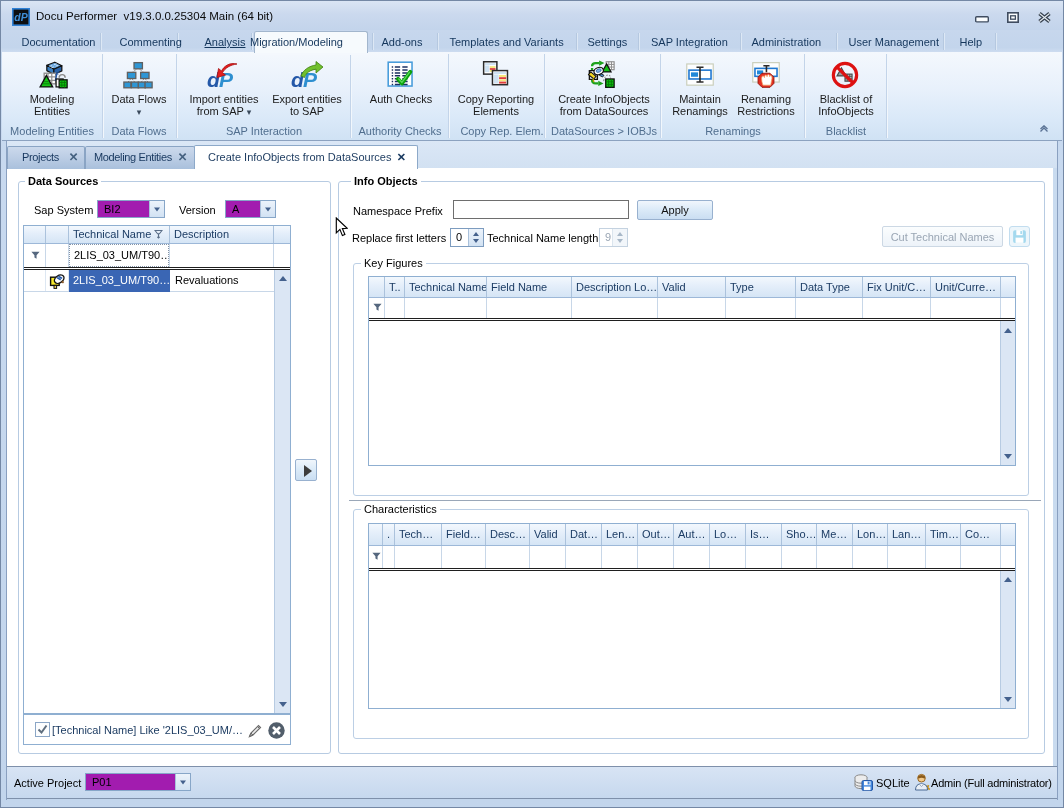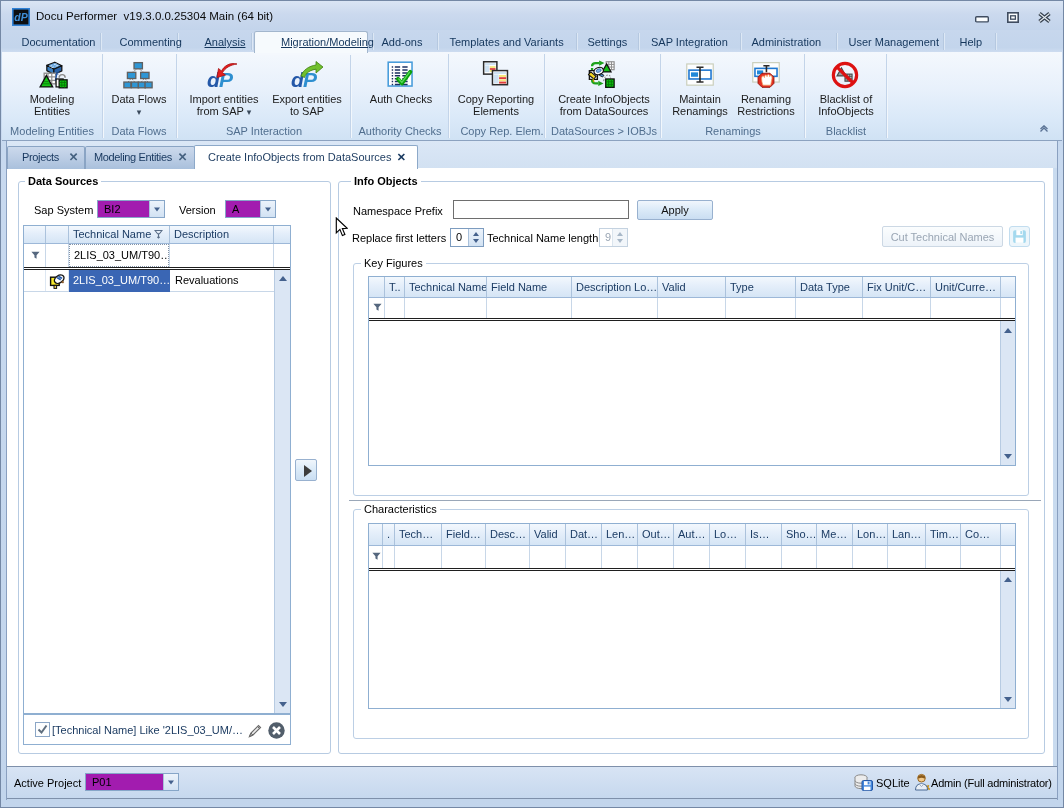--- a/index.html
+++ b/index.html
@@ -131,21 +131,21 @@
 <div class="msep" style="left:437px;"></div>
 <div class="msep" style="left:576px;"></div>
 <div class="msep" style="left:638px;"></div>
 <div class="msep" style="left:740px;"></div>
 <div class="msep" style="left:836px;"></div>
 <div class="msep" style="left:943px;"></div>
 <div class="msep" style="left:995px;"></div>
 <div class="mtab" style="left:21.5px;">Documentation</div>
 <div class="mtab" style="left:119.5px;">Commenting</div>
 <div class="mtab" style="left:204.5px;text-decoration:underline;">Analysis</div>
-<div class="mtab" style="left:281px;text-decoration:underline;">Migration/Modeling</div>
+<div class="mtab" style="left:250px;">Migration/Modeling</div>
 <div class="mtab" style="left:381.5px;">Add-ons</div>
 <div class="mtab" style="left:449.5px;">Templates and Variants</div>
 <div class="mtab" style="left:587.5px;">Settings</div>
 <div class="mtab" style="left:651px;">SAP Integration</div>
 <div class="mtab" style="left:751.5px;">Administration</div>
 <div class="mtab" style="left:848.5px;">User Management</div>
 <div class="mtab" style="left:959.5px;">Help</div>
 
 <div id="ribbon">
   <div class="rsep" style="left:99.5px;"></div>
@@ -532,21 +532,21 @@
   </div>
   <div class="dline" style="top:44px;"></div>
   <div class="sbar" style="left:631px; top:47px; width:15px; bottom:0; border-left:1px solid #b7cbe2;">
     <div class="sarrow up" style="top:6px;"></div>
     <div class="sarrow down" style="bottom:6px;"></div>
   </div>
 </div>
 
 <div id="statusbar"></div>
 <div class="slbl" style="left:14px; top:777px; z-index:4;">Active Project</div>
-<div class="combo" style="left:85px; top:773px; width:94px; height:18px; z-index:4;">
+<div class="combo" style="left:85px; top:773px; width:106px; height:18px; z-index:4;">
   <div style="position:absolute; left:6px; top:2px;">P01</div>
   <div class="cbtn">
       <div class="ca"></div>
     </div>
 </div>
 <svg class="abs" style="left:854px; top:774px; z-index:4;" width="19" height="17" viewBox="0 0 19 17">
   <ellipse cx="7" cy="3.4" rx="6" ry="2.6" fill="#ececec" stroke="#8a8a8a"></ellipse>
   <path d="M1 3.4 V12 a6 2.6 0 0 0 12 0 V3.4" fill="#ececec" stroke="#8a8a8a"></path>
   <path d="M1 6.6 a6 2.6 0 0 0 12 0 M1 9.6 a6 2.6 0 0 0 12 0" fill="none" stroke="#8a8a8a"></path>
   <rect x="8" y="6.5" width="10.5" height="10" rx="1.5" fill="#4488dd" stroke="#2458a8"></rect>

